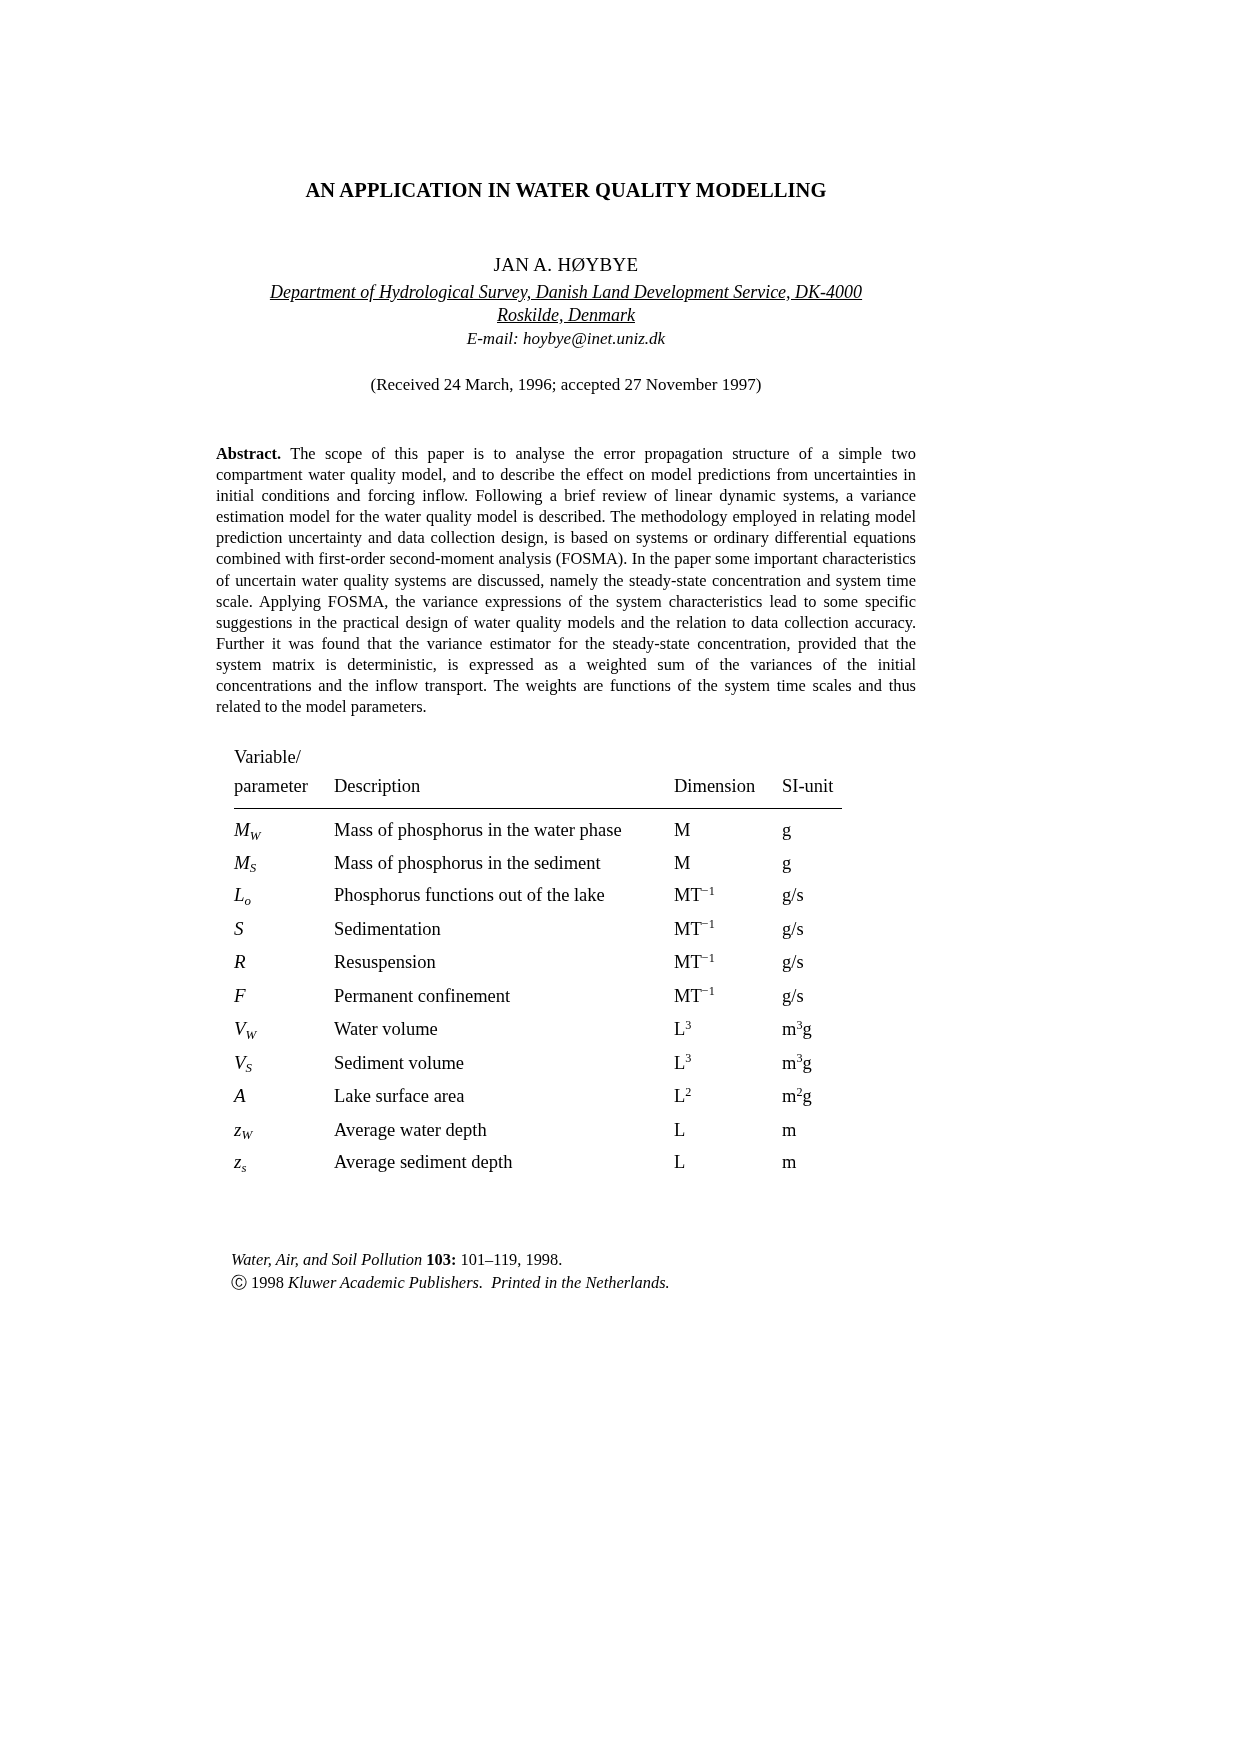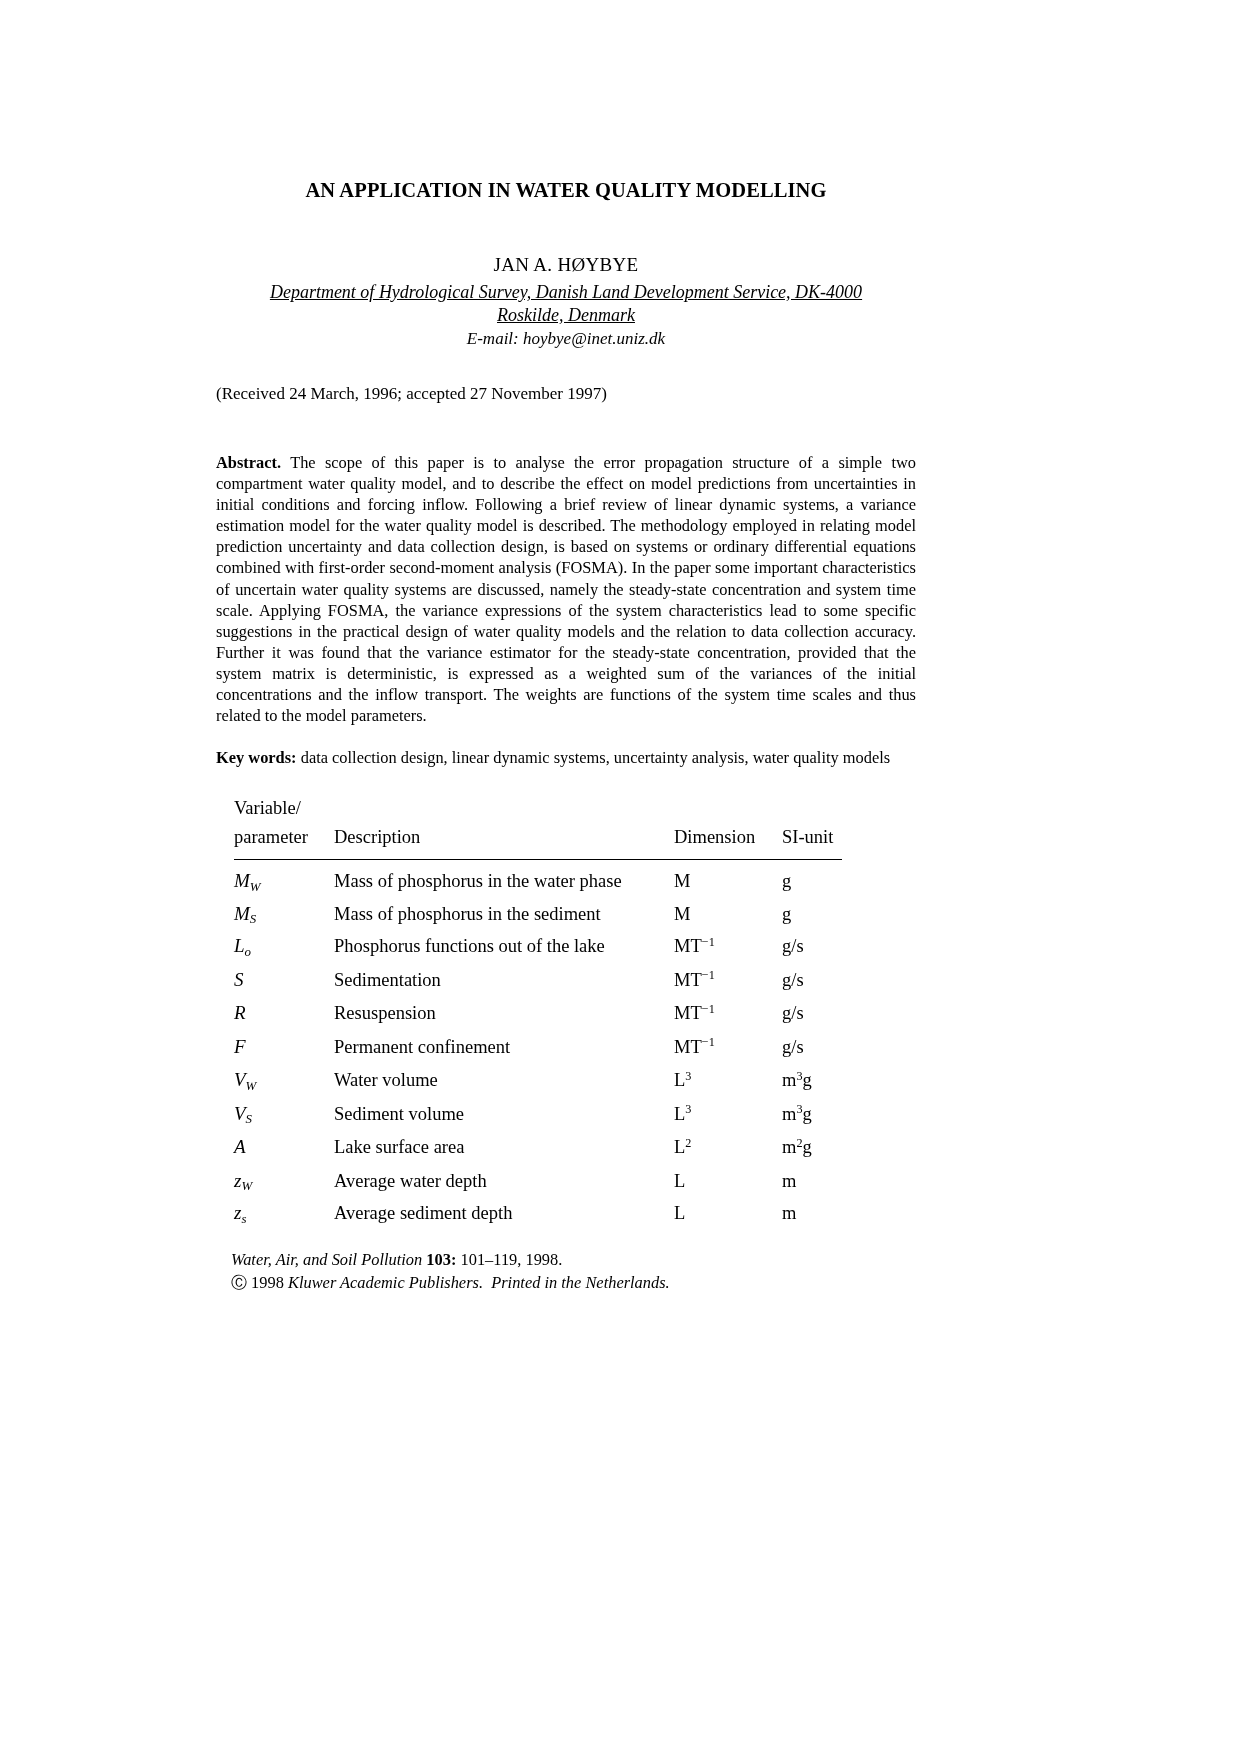--- a/index.html
+++ b/index.html
@@ -56,22 +56,23 @@
     margin-top: 3px;
     padding: 0 20px;
     text-decoration: underline;
   }
   .email {
     font-style: italic;
     font-size: 17px;
     line-height: 23px;
   }
   .received {
+    text-align: center;
     font-size: 17px;
-    margin-top: 34px;
+    margin-top: 25px;
   }
 
   
   .abstract {
     margin-top: 48px;
     font-size: 16.4px;
     line-height: 21.1px;
     text-align: justify;
     text-justify: inter-word;
     hyphens: none;
@@ -198,24 +199,20 @@
       <div class="email">E-mail: hoybye@inet.uniz.dk</div>
     </div>
 
     <div class="received">(Received 24 March, 1996; accepted 27 November 1997)</div>
 
     <div class="abstract">
       <span class="abstract-lead">Abstract.</span>
       <span>The scope of this paper is to analyse the error propagation structure of a simple two compartment water quality model, and to describe the effect on model predictions from uncertainties in initial conditions and forcing inflow. Following a brief review of linear dynamic systems, a variance estimation model for the water quality model is described. The methodology employed in relating model prediction uncertainty and data collection design, is based on systems or ordinary differential equations combined with first-order second-moment analysis (FOSMA). In the paper some important characteristics of uncertain water quality systems are discussed, namely the steady-state concentration and system time scale. Applying FOSMA, the variance expressions of the system characteristics lead to some specific suggestions in the practical design of water quality models and the relation to data collection accuracy. Further it was found that the variance estimator for the steady-state concentration, provided that the system matrix is deterministic, is expressed as a weighted sum of the variances of the initial concentrations and the inflow transport. The weights are functions of the system time scales and thus related to the model parameters.</span>
     </div>
 
-    <div class="keywords">
-      <span class="keywords-lead">Key words:</span>
-      <span>data collection design, linear dynamic systems, uncertainty analysis, water quality models</span>
-    </div>
 
 
     <div class="table-wrap">
       <table class="notation">
         <colgroup>
           <col class="col-var">
             <col class="col-desc">
             <col class="col-dim">
             <col class="col-si">
         </colgroup>

